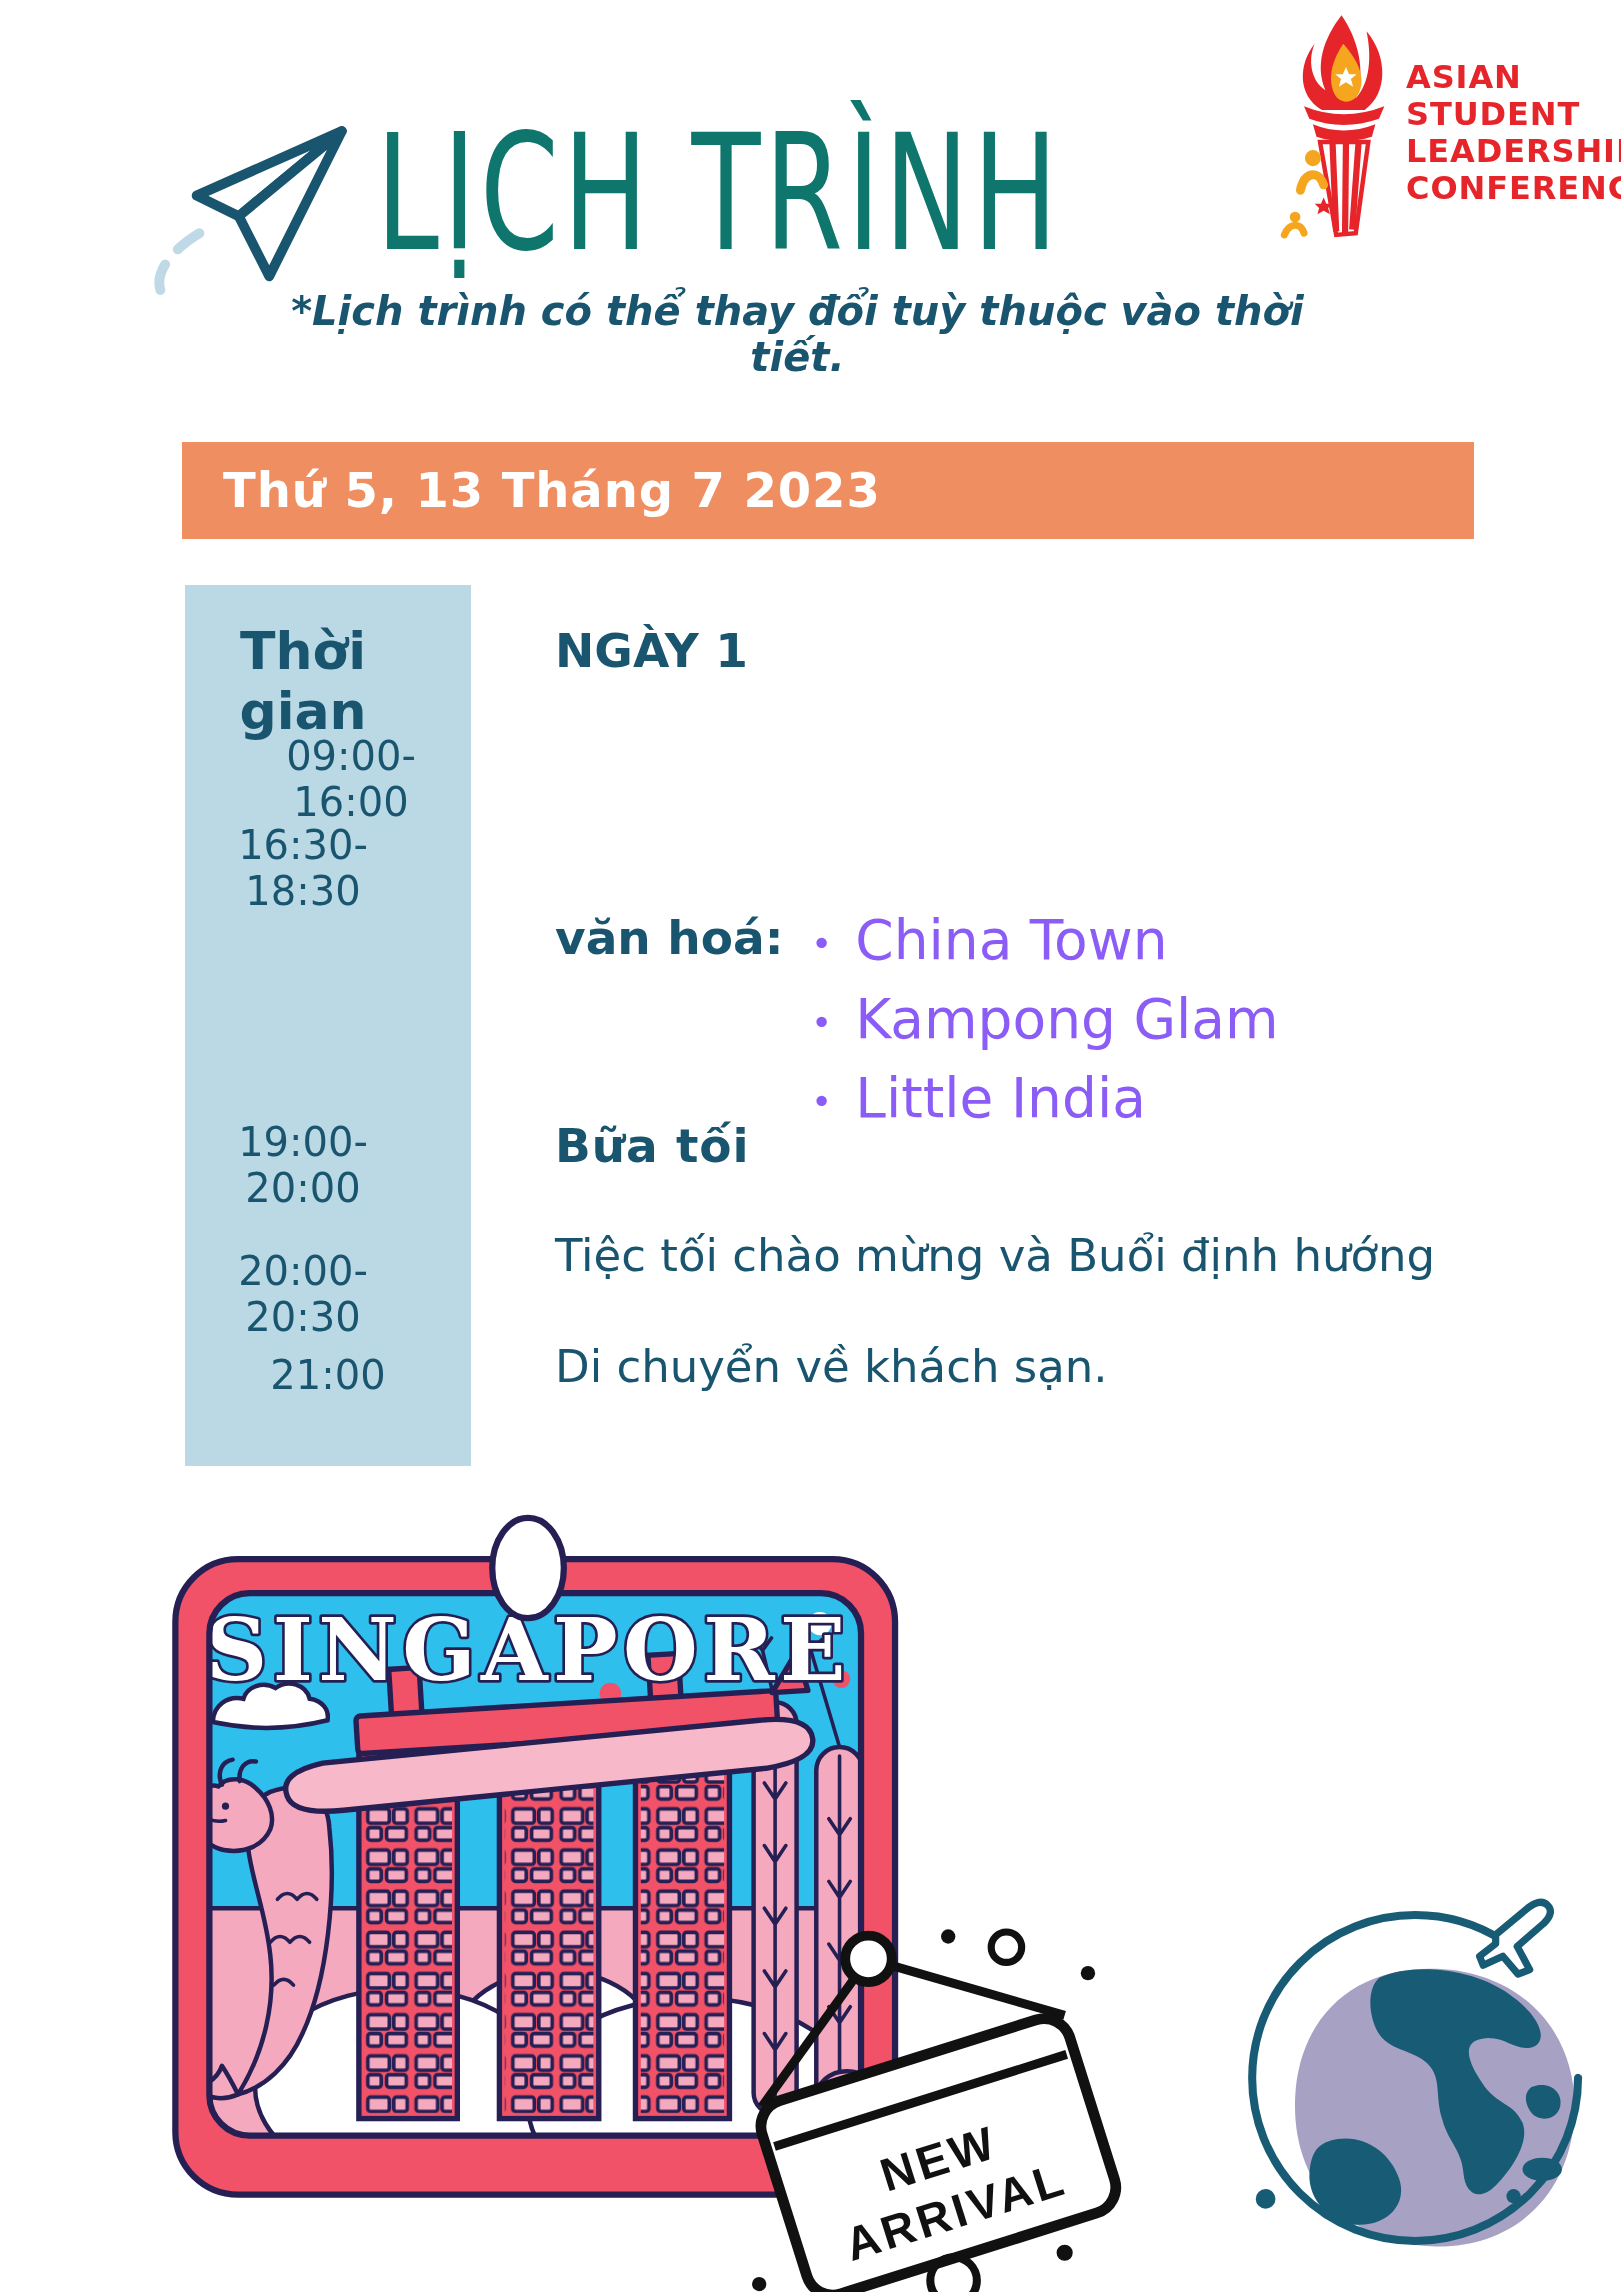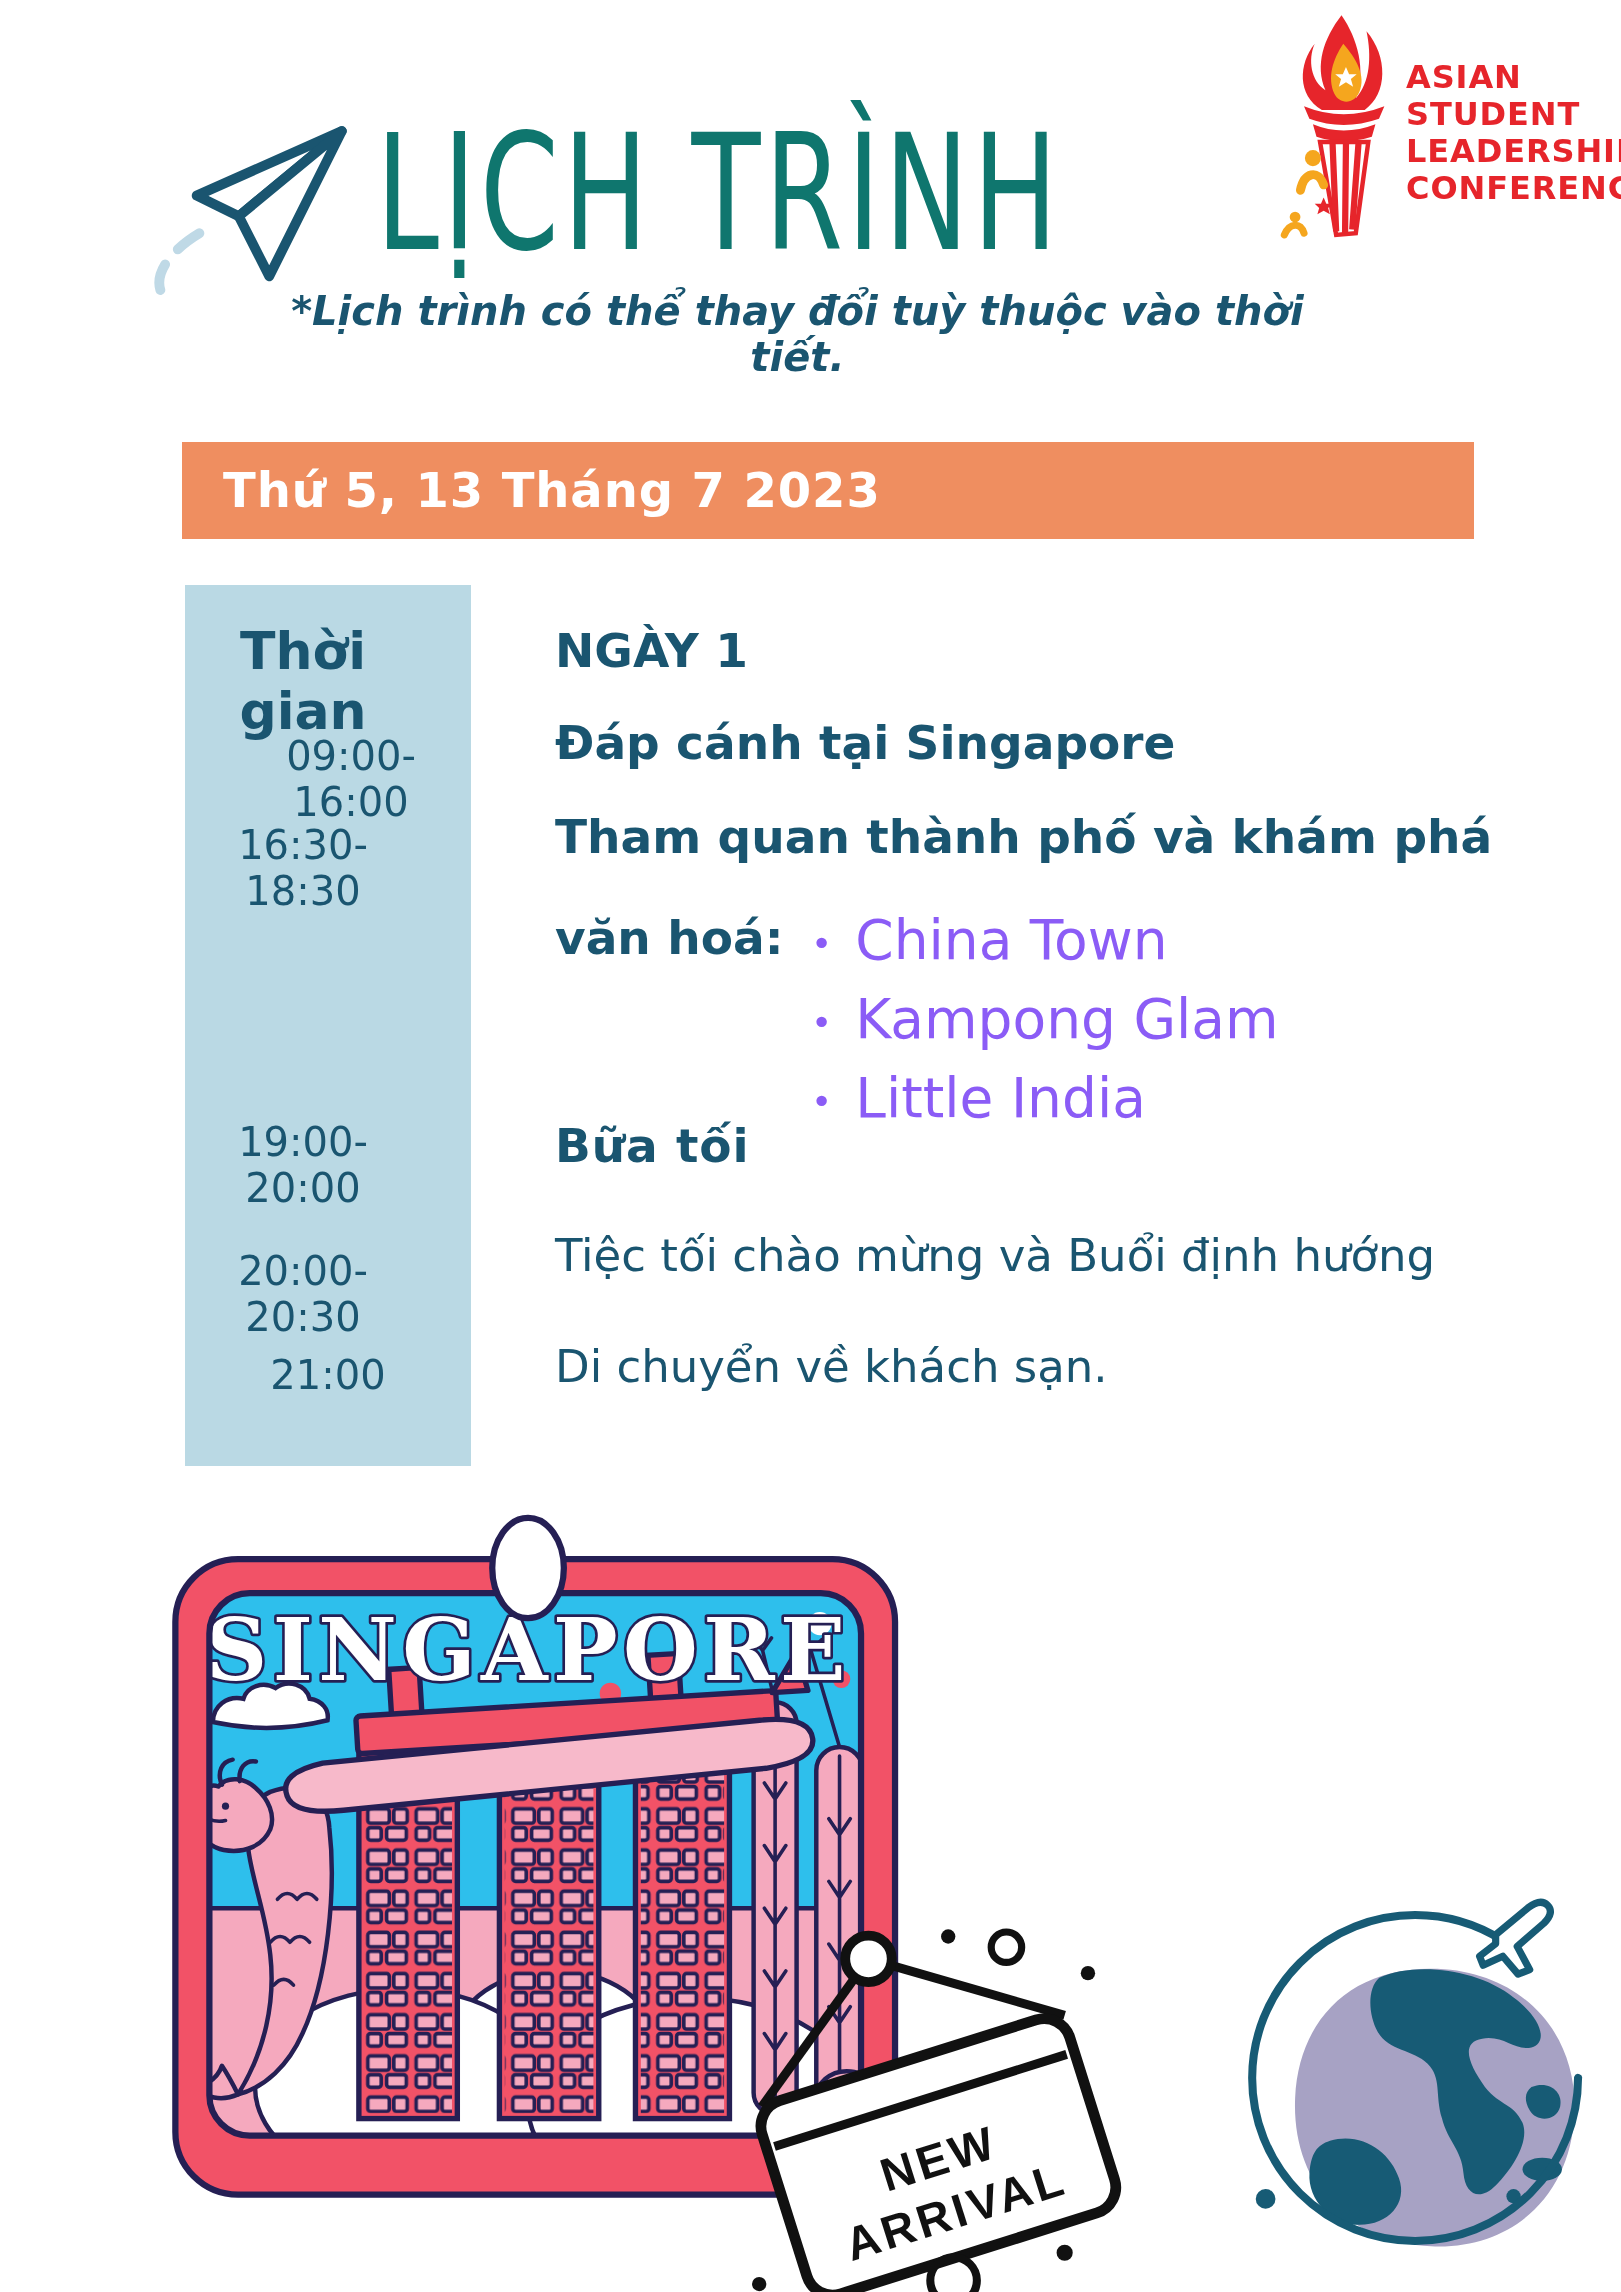--- a/index.html
+++ b/index.html
@@ -76,22 +76,20 @@
 
   <div class="abs timecol"></div>
   <div class="abs tc time-header" style="top:621px;">Thời gian</div>
   <div class="abs tc time" style="top:733px;margin-left:48px;">09:00-16:00</div>
   <div class="abs tc time" style="top:822px;">16:30-18:30</div>
   <div class="abs tc time" style="top:1119px;">19:00-20:00</div>
   <div class="abs tc time" style="top:1248px;">20:00-20:30</div>
   <div class="abs tc time" style="top:1352px;margin-left:25px;">21:00</div>
 
   <div class="abs act act-bold" style="top:623px;">NGÀY 1</div>
-  <div class="abs act act-bold" style="top:715px;">Đáp cánh tại Singapore</div>
-  <div class="abs act act-bold" style="top:809px;">Tham quan thành phố và khám phá</div>
   <div class="abs act act-bold" style="top:910px;">văn hoá:</div>
   <div class="abs bullet" style="top:908px;">China Town</div>
   <div class="abs bullet" style="top:987px;">Kampong Glam</div>
   <div class="abs bullet" style="top:1066px;">Little India</div>
   <div class="abs act act-bold" style="top:1118px;letter-spacing:0.9px;">Bữa tối</div>
   <div class="abs act act-med" style="top:1229px;">Tiệc tối chào mừng và Buổi định hướng</div>
   <div class="abs act act-med" style="top:1340px;">Di chuyển về khách sạn.</div>
 
   <svg class="abs" style="left:170px;top:1514px;" width="734" height="690" viewBox="0 0 820 770">
     <defs>

